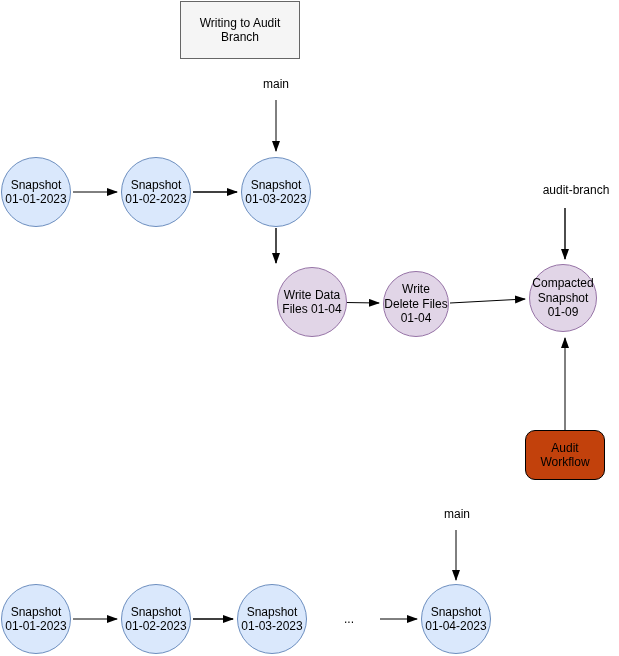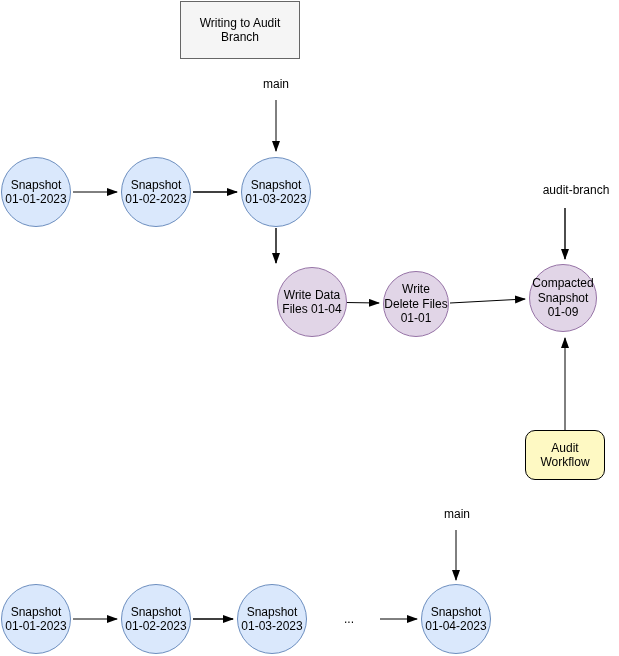--- a/index.html
+++ b/index.html
@@ -44,21 +44,21 @@
   }
   .circle.purple {
     background: #e1d5e7;
     border: 1px solid #9673a6;
   }
   .box-gray {
     background: #f5f5f5;
     border: 1px solid #666666;
   }
   .box-white {
-    background: #fef9c3;
+    background: #c2410c;
     border: 1px solid #000000;
     border-radius: 10px;
   }
   .floating-label {
     position: absolute;
     transform: translateX(-50%);
     white-space: nowrap;
     text-align: left;
   }
   
@@ -122,21 +122,21 @@
   <div class="node circle blue pos-a-snap3">Snapshot
 01-03-2023</div>
 
   <div class="floating-label pos-audit-branch">audit-branch</div>
 
   <div class="node circle purple pos-write-data">Write Data
 Files 01-04</div>
 
   <div class="node circle purple pos-write-delete">Write
 Delete Files
-01-01</div>
+01-04</div>
 
   <div class="node circle purple pos-compacted">Compacted
 Snapshot
 01-09</div>
 
   <div class="node box-white pos-audit-workflow">Audit
 Workflow</div>
 
 
   <div class="floating-label pos-main-bottom">main</div>

